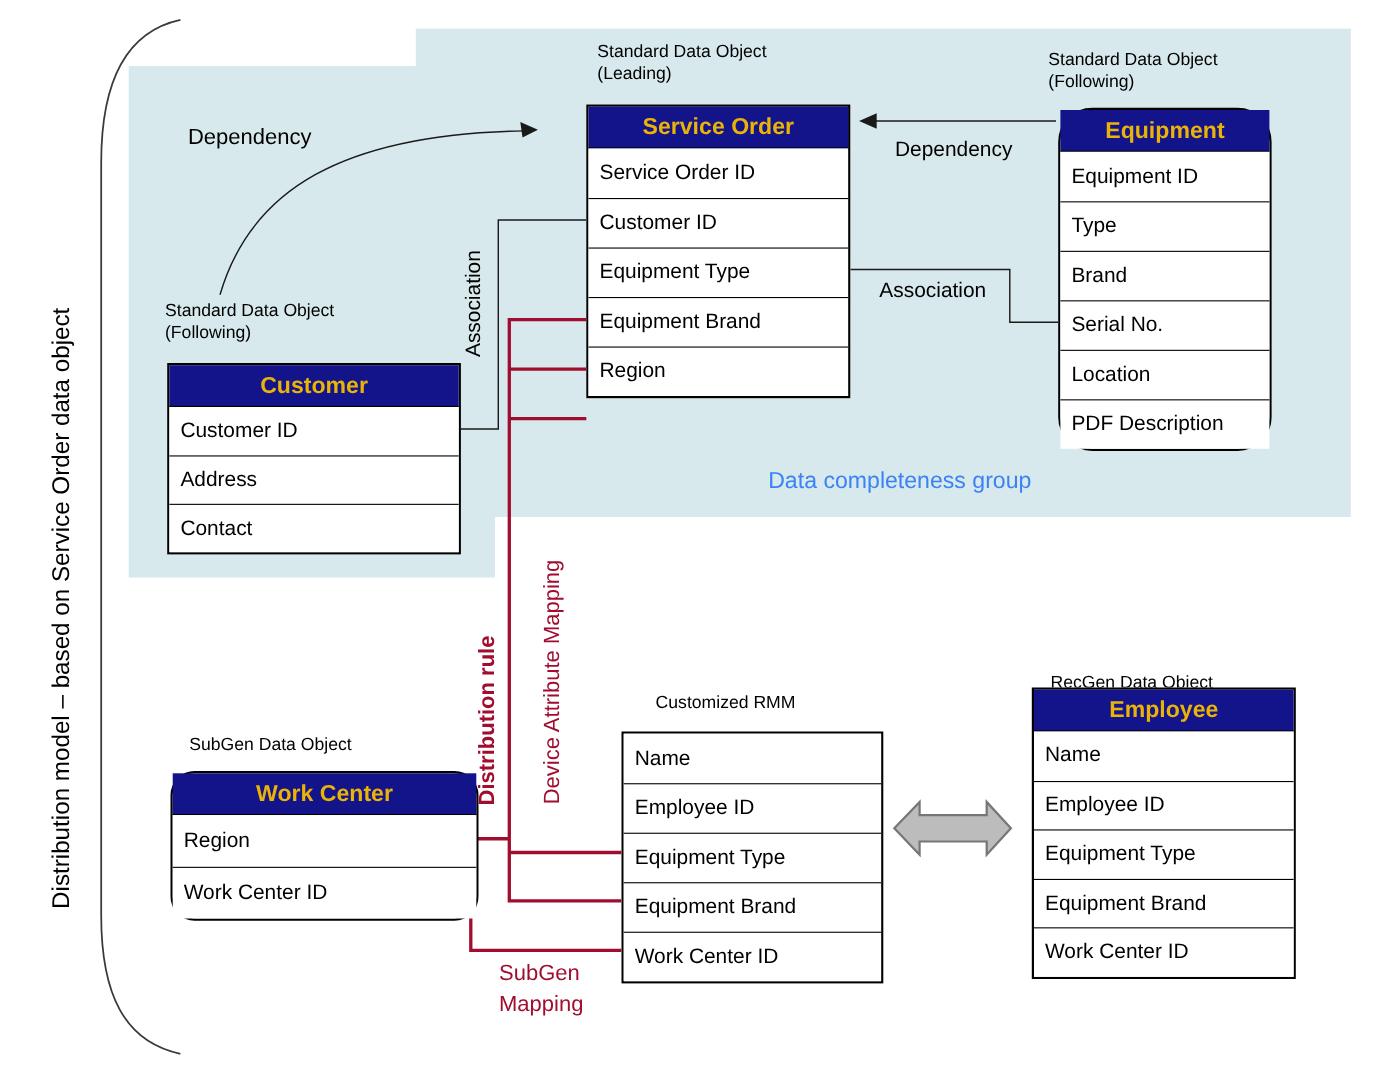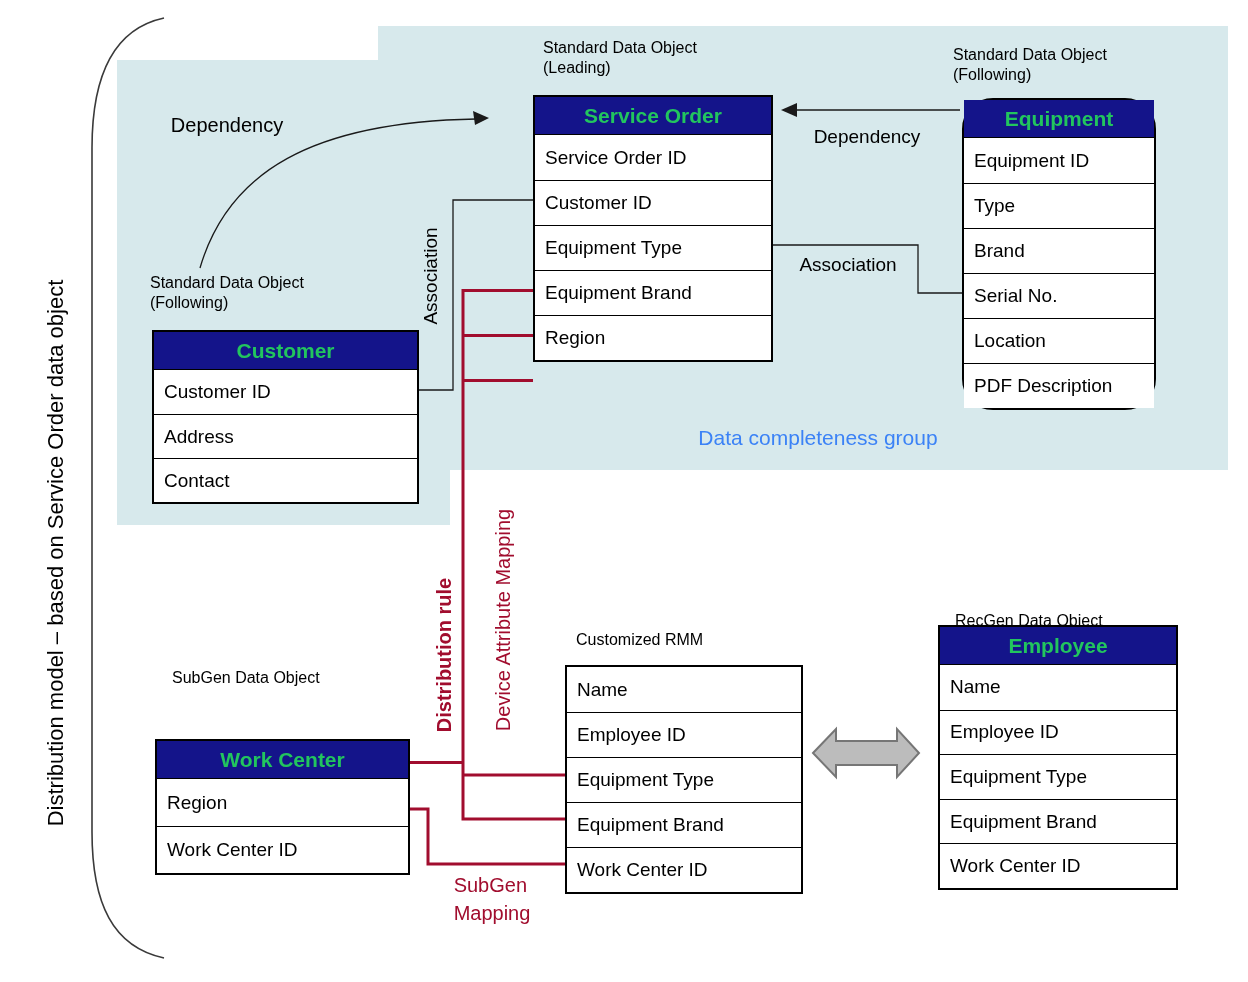--- a/index.html
+++ b/index.html
@@ -12,21 +12,21 @@
   #panel-right{left:378px;top:26px;width:850px;height:444px;}
   #panel-left{left:117px;top:60px;width:333px;height:465px;}
   svg.overlay{position:absolute;left:0;top:0;z-index:2;}
   svg.overlay .blk{stroke:#1a1a1a;stroke-width:1.3;fill:none;}
   svg.overlay .red{stroke:#a10d2e;stroke-width:3;fill:none;}
   svg.overlay .ah{fill:#1a1a1a;stroke:none;}
   svg.overlay .bracket{stroke:#3a3a3a;stroke-width:1.6;fill:none;}
   svg.overlay .gray-arrow{fill:#bcbcbc;stroke:#767676;stroke-width:2;}
   .table{position:absolute;z-index:3;border:2px solid #000;background:#fff;}
   .thead{
-    height:38px;background:#14148a;color:#22c55e;font-weight:bold;font-size:21px;
+    height:38px;background:#14148a;color:#eab308;font-weight:bold;font-size:21px;
     display:flex;align-items:center;justify-content:center;border-bottom:1px solid #000;
   }
   .trow{
     height:var(--rh,45px);display:flex;align-items:center;
     padding-left:10px;font-size:19px;background:#fff;
   }
   .trow + .trow{border-top:1px solid #000;}
   .caption{position:absolute;z-index:3;font-size:16px;line-height:1.25;white-space:pre-line;}
   .hlabel{position:absolute;z-index:3;font-size:19px;white-space:nowrap;transform:translate(-50%,-50%);}
   .vlabel{position:absolute;z-index:3;font-size:20px;white-space:nowrap;transform:translate(-50%,-50%) rotate(-90deg);}
@@ -80,21 +80,21 @@
   <div class="hlabel" id="label-subgen" style="left:492px;top:899px;">SubGen
 Mapping</div>
 
   <div class="caption" style="left:543px;top:38px;">Standard Data Object
 (Leading)</div>
   <div class="caption" style="left:953px;top:45px;">Standard Data Object
 (Following)</div>
   <div class="caption" style="left:150px;top:273px;">Standard Data Object
 (Following)</div>
   <div class="caption" style="left:172px;top:668px;">SubGen Data Object</div>
-  <div class="caption" style="left:576px;top:630px;">Customized RMM</div>
+  <div class="caption" style="left:596px;top:630px;">Customized RMM</div>
   <div class="caption" style="left:955px;top:594px;margin-top:17px;">RecGen Data Object</div>
 
   <div class="table" style="left:533px;top:95px;width:240px;">
     <div class="thead">Service Order</div>
     <div>
         <div class="trow">Service Order ID</div>
         <div class="trow">Customer ID</div>
         <div class="trow">Equipment Type</div>
         <div class="trow">Equipment Brand</div>
         <div class="trow">Region</div>
@@ -115,21 +115,21 @@
 
   <div class="table" style="left:152px;top:330px;width:267px;--rh:44px;">
     <div class="thead">Customer</div>
     <div>
         <div class="trow">Customer ID</div>
         <div class="trow">Address</div>
         <div class="trow">Contact</div>
       </div>
   </div>
 
-  <div class="table" style="left:155px;top:739px;width:255px;--rh:47px;">
+  <div class="table" style="left:155px;top:701px;width:280px;border-radius:22px;--rh:47px;">
     <div class="thead">Work Center</div>
     <div>
         <div class="trow">Region</div>
         <div class="trow">Work Center ID</div>
       </div>
   </div>
 
   <div class="table" style="left:565px;top:665px;width:238px;">
     <div>
         <div class="trow">Name</div>

